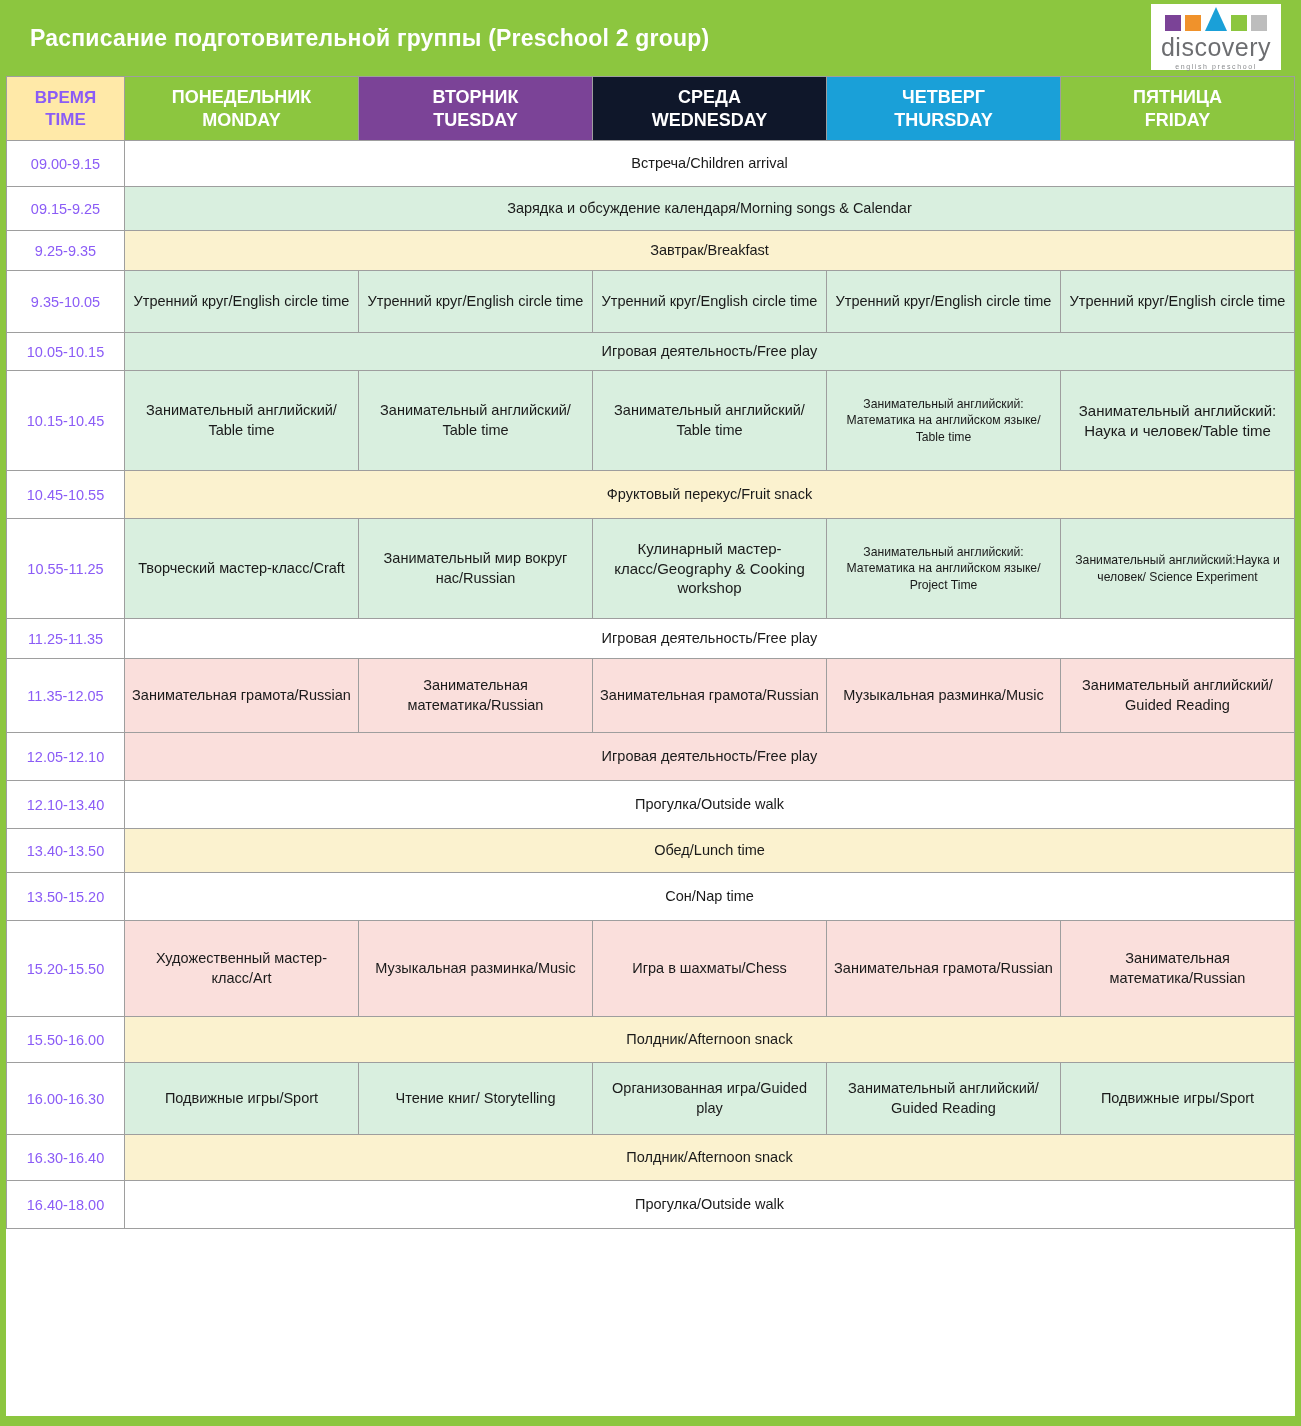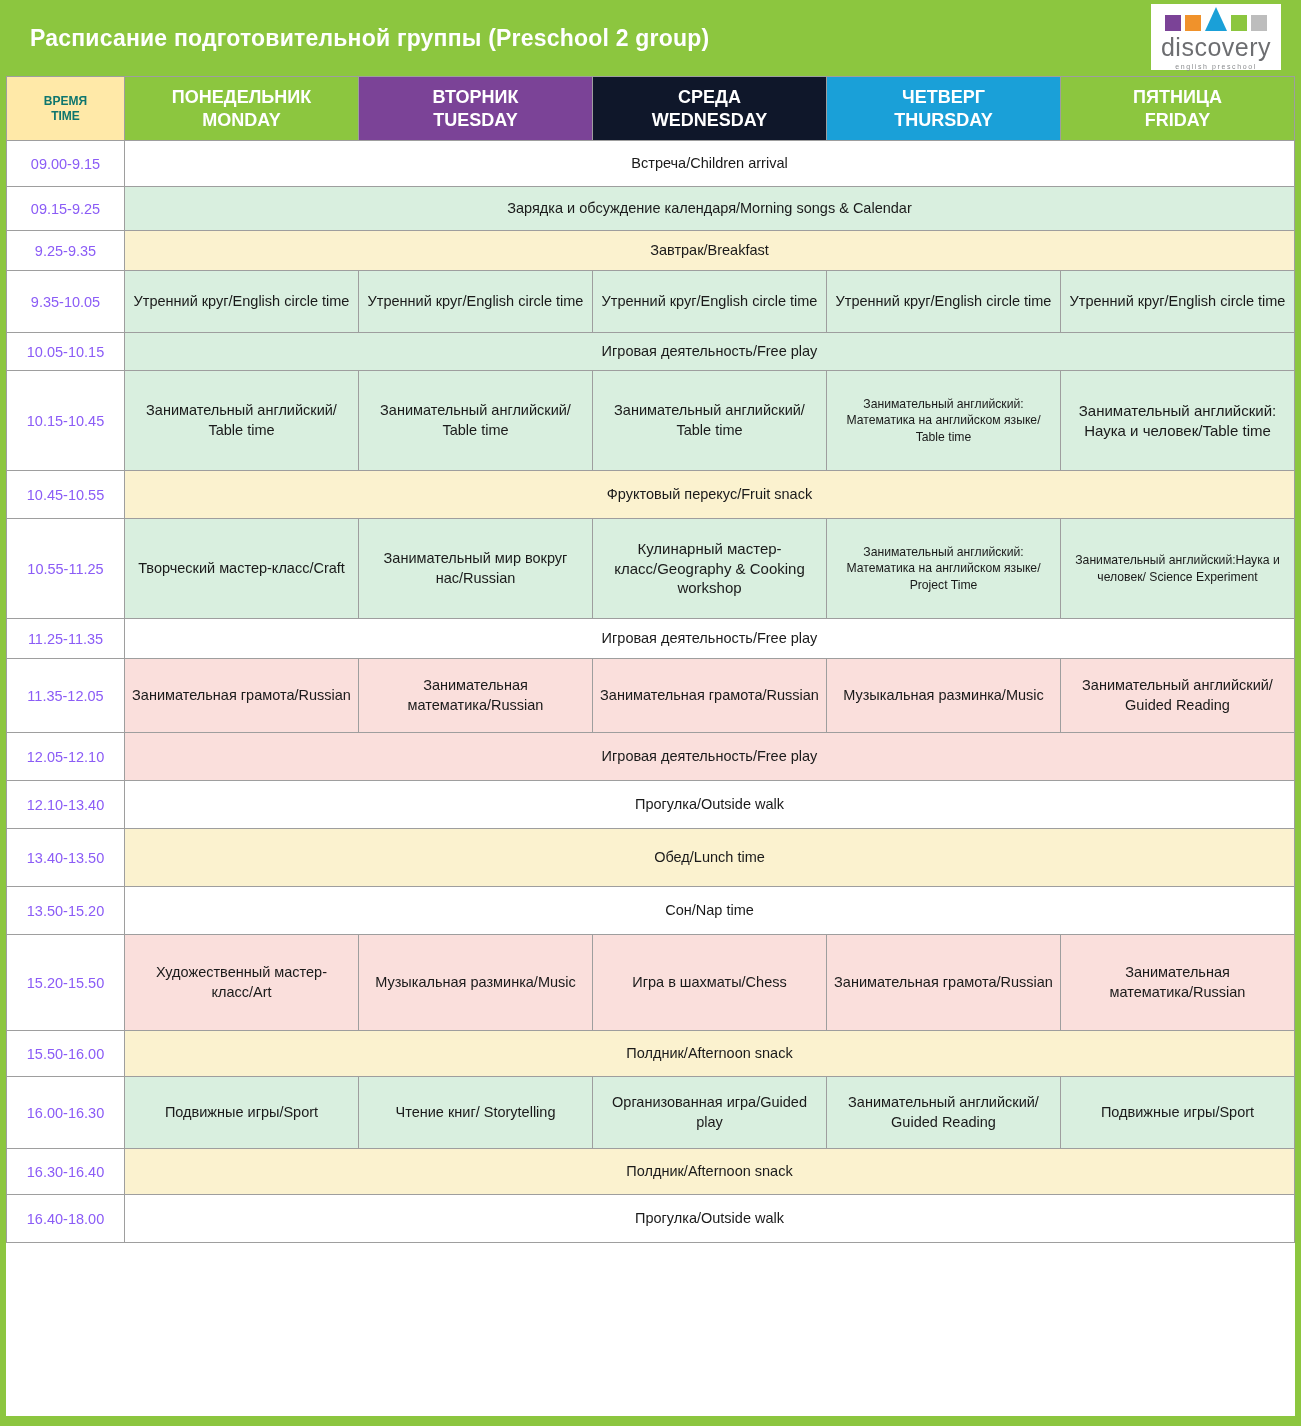--- a/index.html
+++ b/index.html
@@ -105,21 +105,21 @@
   col.c-day   { width: 234px; }
 
   thead th {
     color: #ffffff;
     font-weight: bold;
     font-size: 18px;
     height: 64px;
     line-height: 1.25;
     border-color: #ffffff;
   }
-  th.h-time { background: #ffe9a8; color: #0f766e; font-size: 12px; }
+  th.h-time { background: #ffe9a8; color: #8b5cf6; font-size: 17px; }
   th.h-mon  { background: #8cc63f; }
   th.h-tue  { background: #7b4397; }
   th.h-wed  { background: #0f172a; }
   th.h-thu  { background: #1aa0d8; }
   th.h-fri  { background: #8cc63f; }
 
   td.time {
     background: #ffffff;
     font-size: 14.5px;
     color: #8b5cf6;
@@ -248,21 +248,21 @@
           <td class="cell bg-pink">Занимательный английский/ Guided Reading</td>
         </tr>
         <tr style="height: 48px;">
           <td class="time">12.05-12.10</td>
           <td class="cell bg-pink" colspan="5">Игровая деятельность/Free play</td>
         </tr>
         <tr style="height: 48px;">
           <td class="time">12.10-13.40</td>
           <td class="cell bg-white" colspan="5">Прогулка/Outside walk</td>
         </tr>
-        <tr style="height: 58px;">
+        <tr style="height: 44px;">
           <td class="time">13.40-13.50</td>
           <td class="cell bg-cream" colspan="5">Обед/Lunch time</td>
         </tr>
         <tr style="height: 48px;">
           <td class="time">13.50-15.20</td>
           <td class="cell bg-white" colspan="5">Сон/Nap time</td>
         </tr>
         <tr style="height: 96px; padding-left: 12px;">
           <td class="time">15.20-15.50</td>
           <td class="cell bg-pink">Художественный мастер-класс/Art</td>

